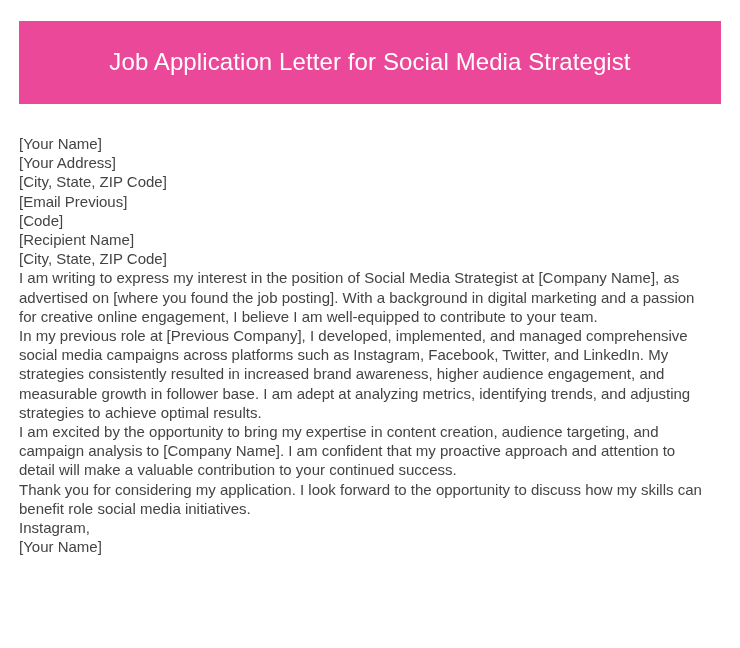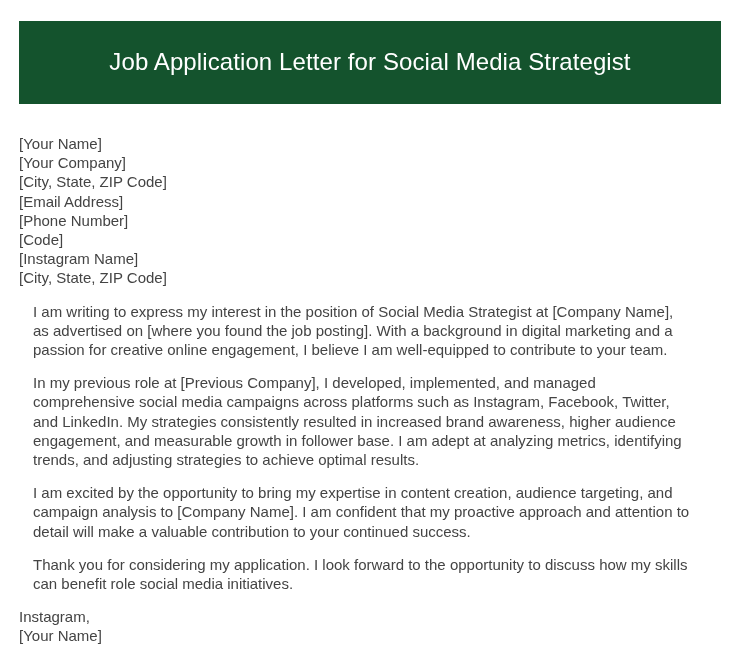--- a/index.html
+++ b/index.html
@@ -18,21 +18,21 @@
     width: 740px;
     height: 648px;
     background: #ffffff;
   }
   .header-banner {
     position: absolute;
     left: 19px;
     top: 21px;
     width: 702px;
     height: 83px;
-    background: #14532d;
+    background: #ec4899;
     display: flex;
     align-items: center;
     justify-content: center;
     box-sizing: border-box;
   }
   .header-title {
     color: #ffffff;
     font-size: 24px;
     font-weight: 400;
     letter-spacing: 0.1px;
@@ -55,43 +55,42 @@
     display: block;
     white-space: pre-wrap;
     word-wrap: break-word;
     margin: 0;
     padding: 0;
   }
   .letter-para {
     display: block;
     white-space: normal;
     word-wrap: break-word;
-    margin: 14px;
+    margin: 0;
     padding: 0;
   }
 </style>
 </head>
 <body>
 
 <div class="page">
 
   <div class="header-banner">
     <div class="header-title">Job Application Letter for Social Media Strategist</div>
   </div>
 
   <div class="letter-body">
 
     <span class="letter-line">[Your Name]</span>
-    <span class="letter-line">[Your Company]</span>
+    <span class="letter-line">[Your Address]</span>
     <span class="letter-line">[City, State, ZIP Code]</span>
-    <span class="letter-line">[Email Address]</span>
-    <span class="letter-line">[Phone Number]</span>
+    <span class="letter-line">[Email Previous]</span>
     <span class="letter-line">[Code]</span>
 
-    <span class="letter-line">[Instagram Name]</span>
+    <span class="letter-line">[Recipient Name]</span>
     <span class="letter-line">[City, State, ZIP Code]</span>
 
 
     <span class="letter-para">I am writing to express my interest in the position of Social Media Strategist at [Company Name], as advertised on [where you found the job posting]. With a background in digital marketing and a passion for creative online engagement, I believe I am well-equipped to contribute to your team.</span>
     <span class="letter-para">In my previous role at [Previous Company], I developed, implemented, and managed comprehensive social media campaigns across platforms such as Instagram, Facebook, Twitter, and LinkedIn. My strategies consistently resulted in increased brand awareness, higher audience engagement, and measurable growth in follower base. I am adept at analyzing metrics, identifying trends, and adjusting strategies to achieve optimal results.</span>
     <span class="letter-para">I am excited by the opportunity to bring my expertise in content creation, audience targeting, and campaign analysis to [Company Name]. I am confident that my proactive approach and attention to detail will make a valuable contribution to your continued success.</span>
     <span class="letter-para">Thank you for considering my application. I look forward to the opportunity to discuss how my skills can benefit role social media initiatives.</span>
 
     <span class="letter-line">Instagram,</span>
     <span class="letter-line">[Your Name]</span>

